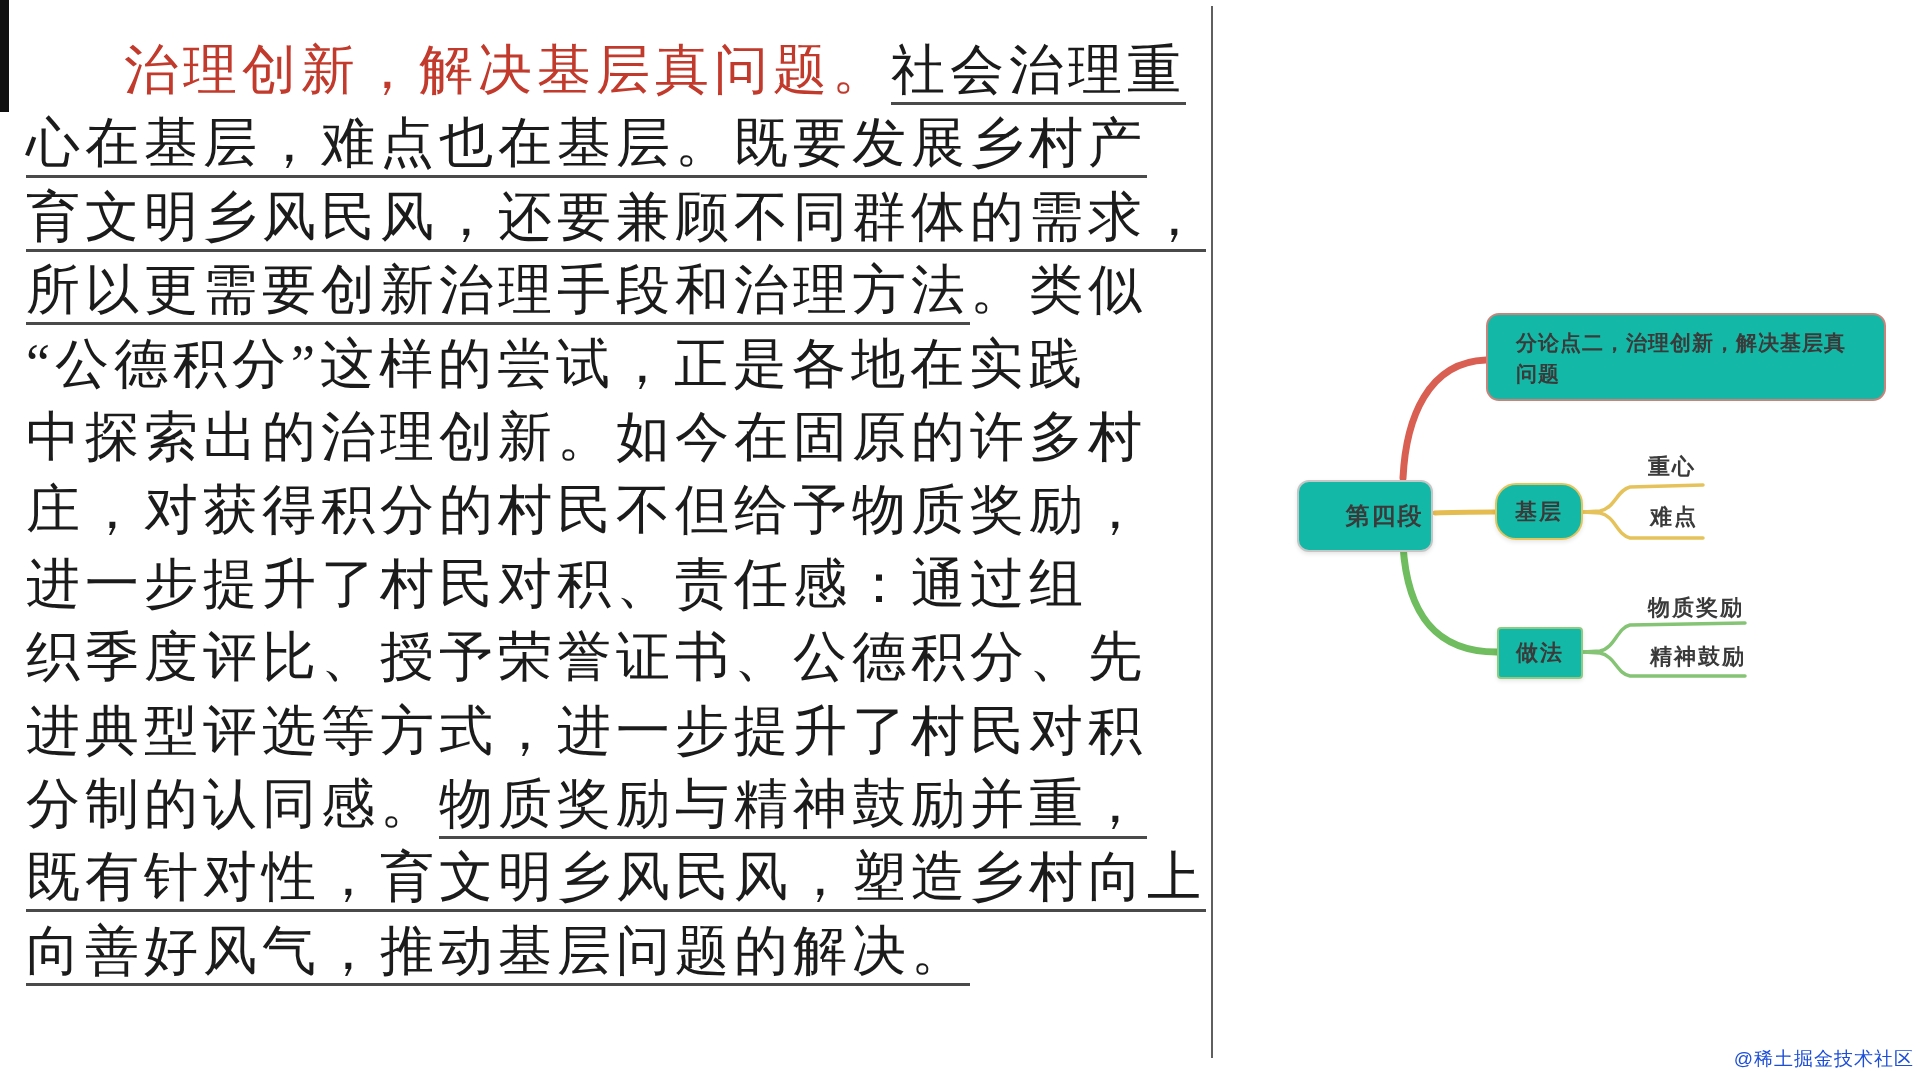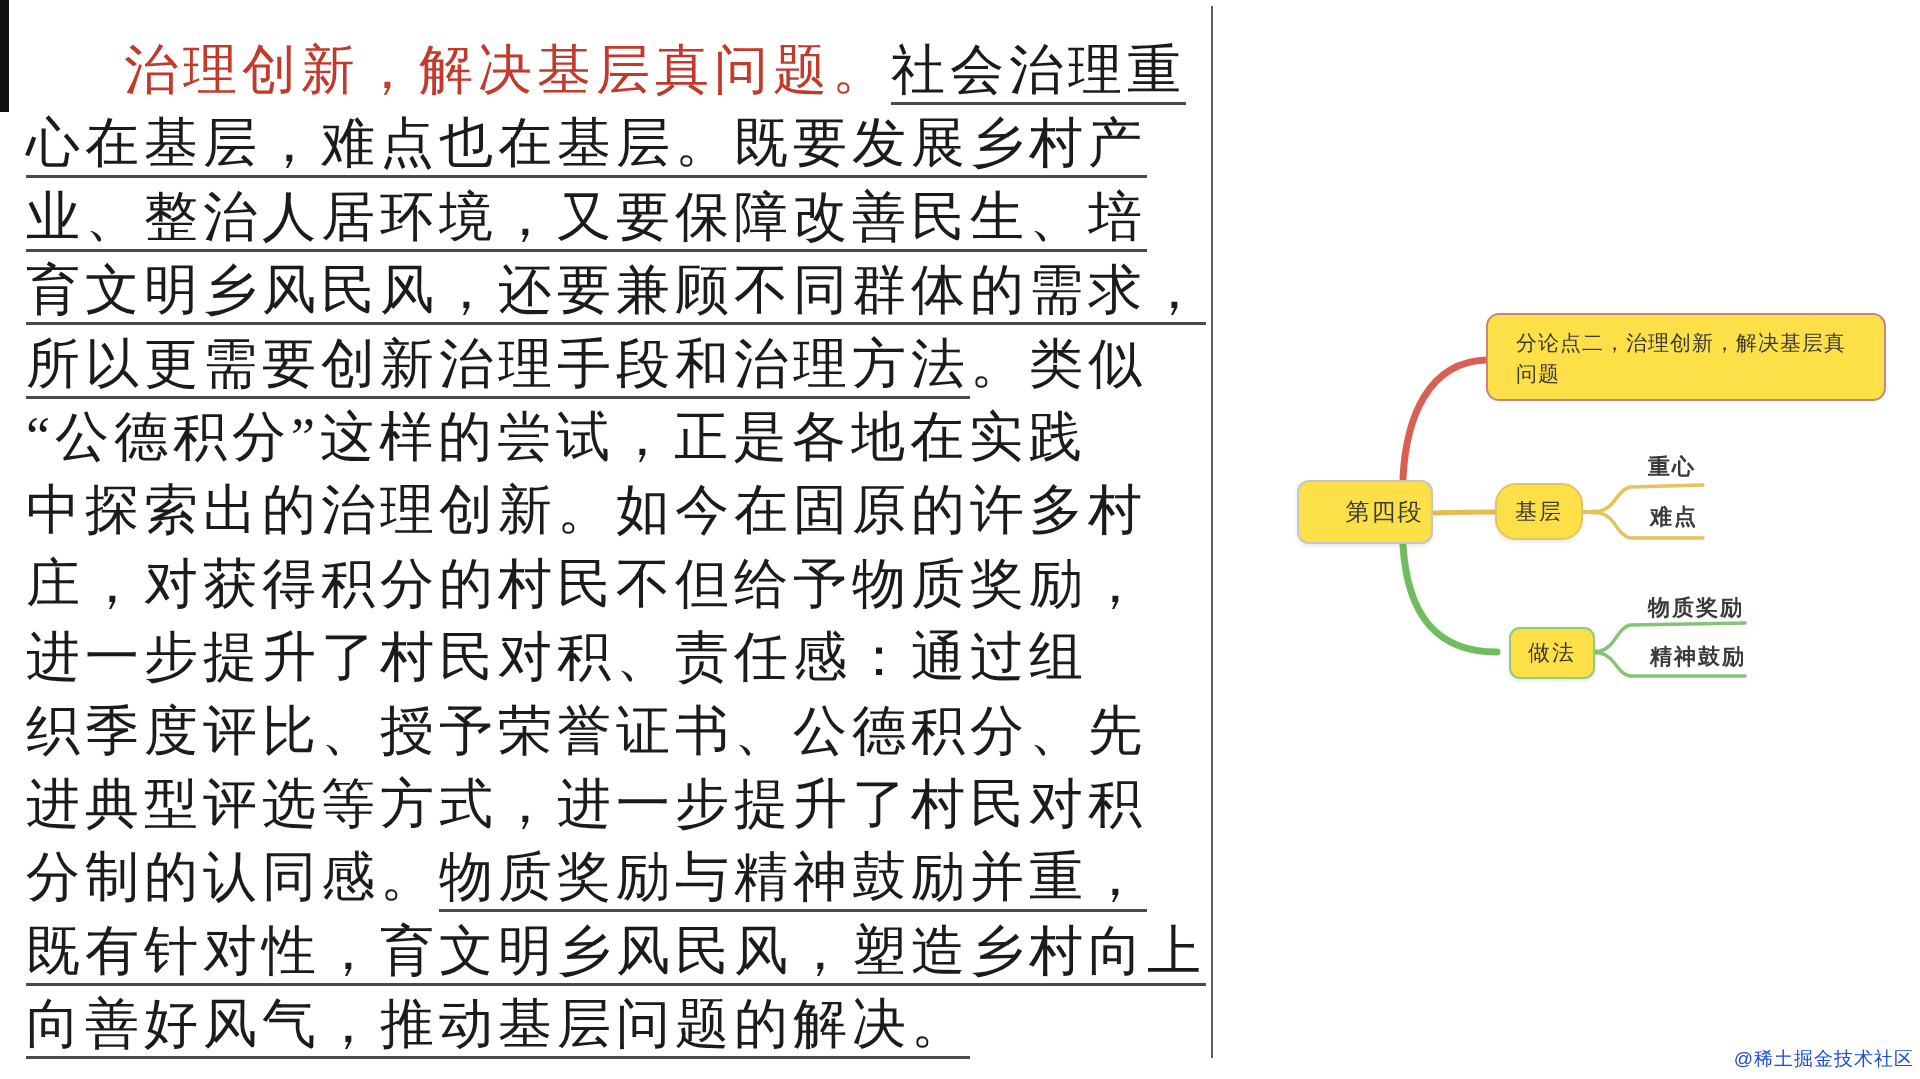--- a/index.html
+++ b/index.html
@@ -22,42 +22,42 @@
   .corner-artifact{
     position:absolute;left:0;top:0;width:9px;height:112px;background:#101010;
   }
   
   .divider{
     position:absolute;left:1211px;top:6px;width:2px;height:1052px;background:#5f5f5f;
   }
   
   .mm-svg{position:absolute;left:1210px;top:250px;}
   .mm-node{
-    position:absolute;background:#fde047;display:flex;align-items:center;justify-content:center;
-    font-weight:normal;color:#3a3a3a;box-sizing:border-box;
+    position:absolute;background:#14b8a6;display:flex;align-items:center;justify-content:center;
+    font-weight:bold;color:#3a3a3a;box-sizing:border-box;
     box-shadow:0 2px 4px rgba(0,0,0,0.10);
   }
   .node-root{
-    left:1297px;top:480px;width:136px;height:64px;
+    left:1297px;top:480px;width:136px;height:72px;
     border:2px solid #c6c6c6;border-radius:12px;font-size:24px;letter-spacing:2px;padding-left:39px;
   }
   .node-topic{
     left:1486px;top:313px;width:400px;height:88px;
     border:2.5px solid #c9837b;border-radius:13px;
     font-size:21px;line-height:31px;letter-spacing:1px;
     justify-content:flex-start;align-items:flex-start;
     padding:12px 28px;white-space:normal;box-shadow:none;
   }
   .node-jiceng{
     left:1495px;top:483px;width:88px;height:57px;
     border:2px solid #e4c55c;border-radius:21px;font-size:22px;letter-spacing:2px;
   }
   .node-zuofa{
     left:1497px;top:627px;width:86px;height:52px;
-    border:2px solid #90ca81;border-radius:11px;font-size:22px;letter-spacing:2px;margin-left:12px;
+    border:2px solid #90ca81;border-radius:4px;font-size:22px;letter-spacing:2px;
   }
   .mm-leaf{
     position:absolute;font-weight:bold;color:#3a3a3a;font-size:22px;letter-spacing:2px;
   }
   .leaf-zhongxin{left:1648px;top:452px;}
   .leaf-nandian{left:1650px;top:502px;}
   .leaf-wuzhi{left:1648px;top:593px;}
   .leaf-jingshen{left:1650px;top:642px;}
   
   .watermark{
@@ -69,23 +69,20 @@
 <body>
 
 <div class="corner-artifact"></div>
 
 <div class="doc">
   <div class="t-line indent">
     <span class="run-red">治理创新，解决基层真问题。</span><span class="run-u">社会治理重</span>
   </div>
   <div class="t-line">
     <span class="run-u">心在基层，难点也在基层。既要发展乡村产</span>
-  </div>
-  <div class="t-line">
-    <span class="run-u">业、整治人居环境，又要保障改善民生、培</span>
   </div>
   <div class="t-line">
     <span class="run-u">育文明乡风民风，还要兼顾不同群体的需求，</span>
   </div>
   <div class="t-line">
     <span class="run-u">所以更需要创新治理手段和治理方法</span><span>。类似</span>
   </div>
   <div class="t-line">
     <span>“公德积分”这样的尝试，正是各地在实践</span>
   </div>

